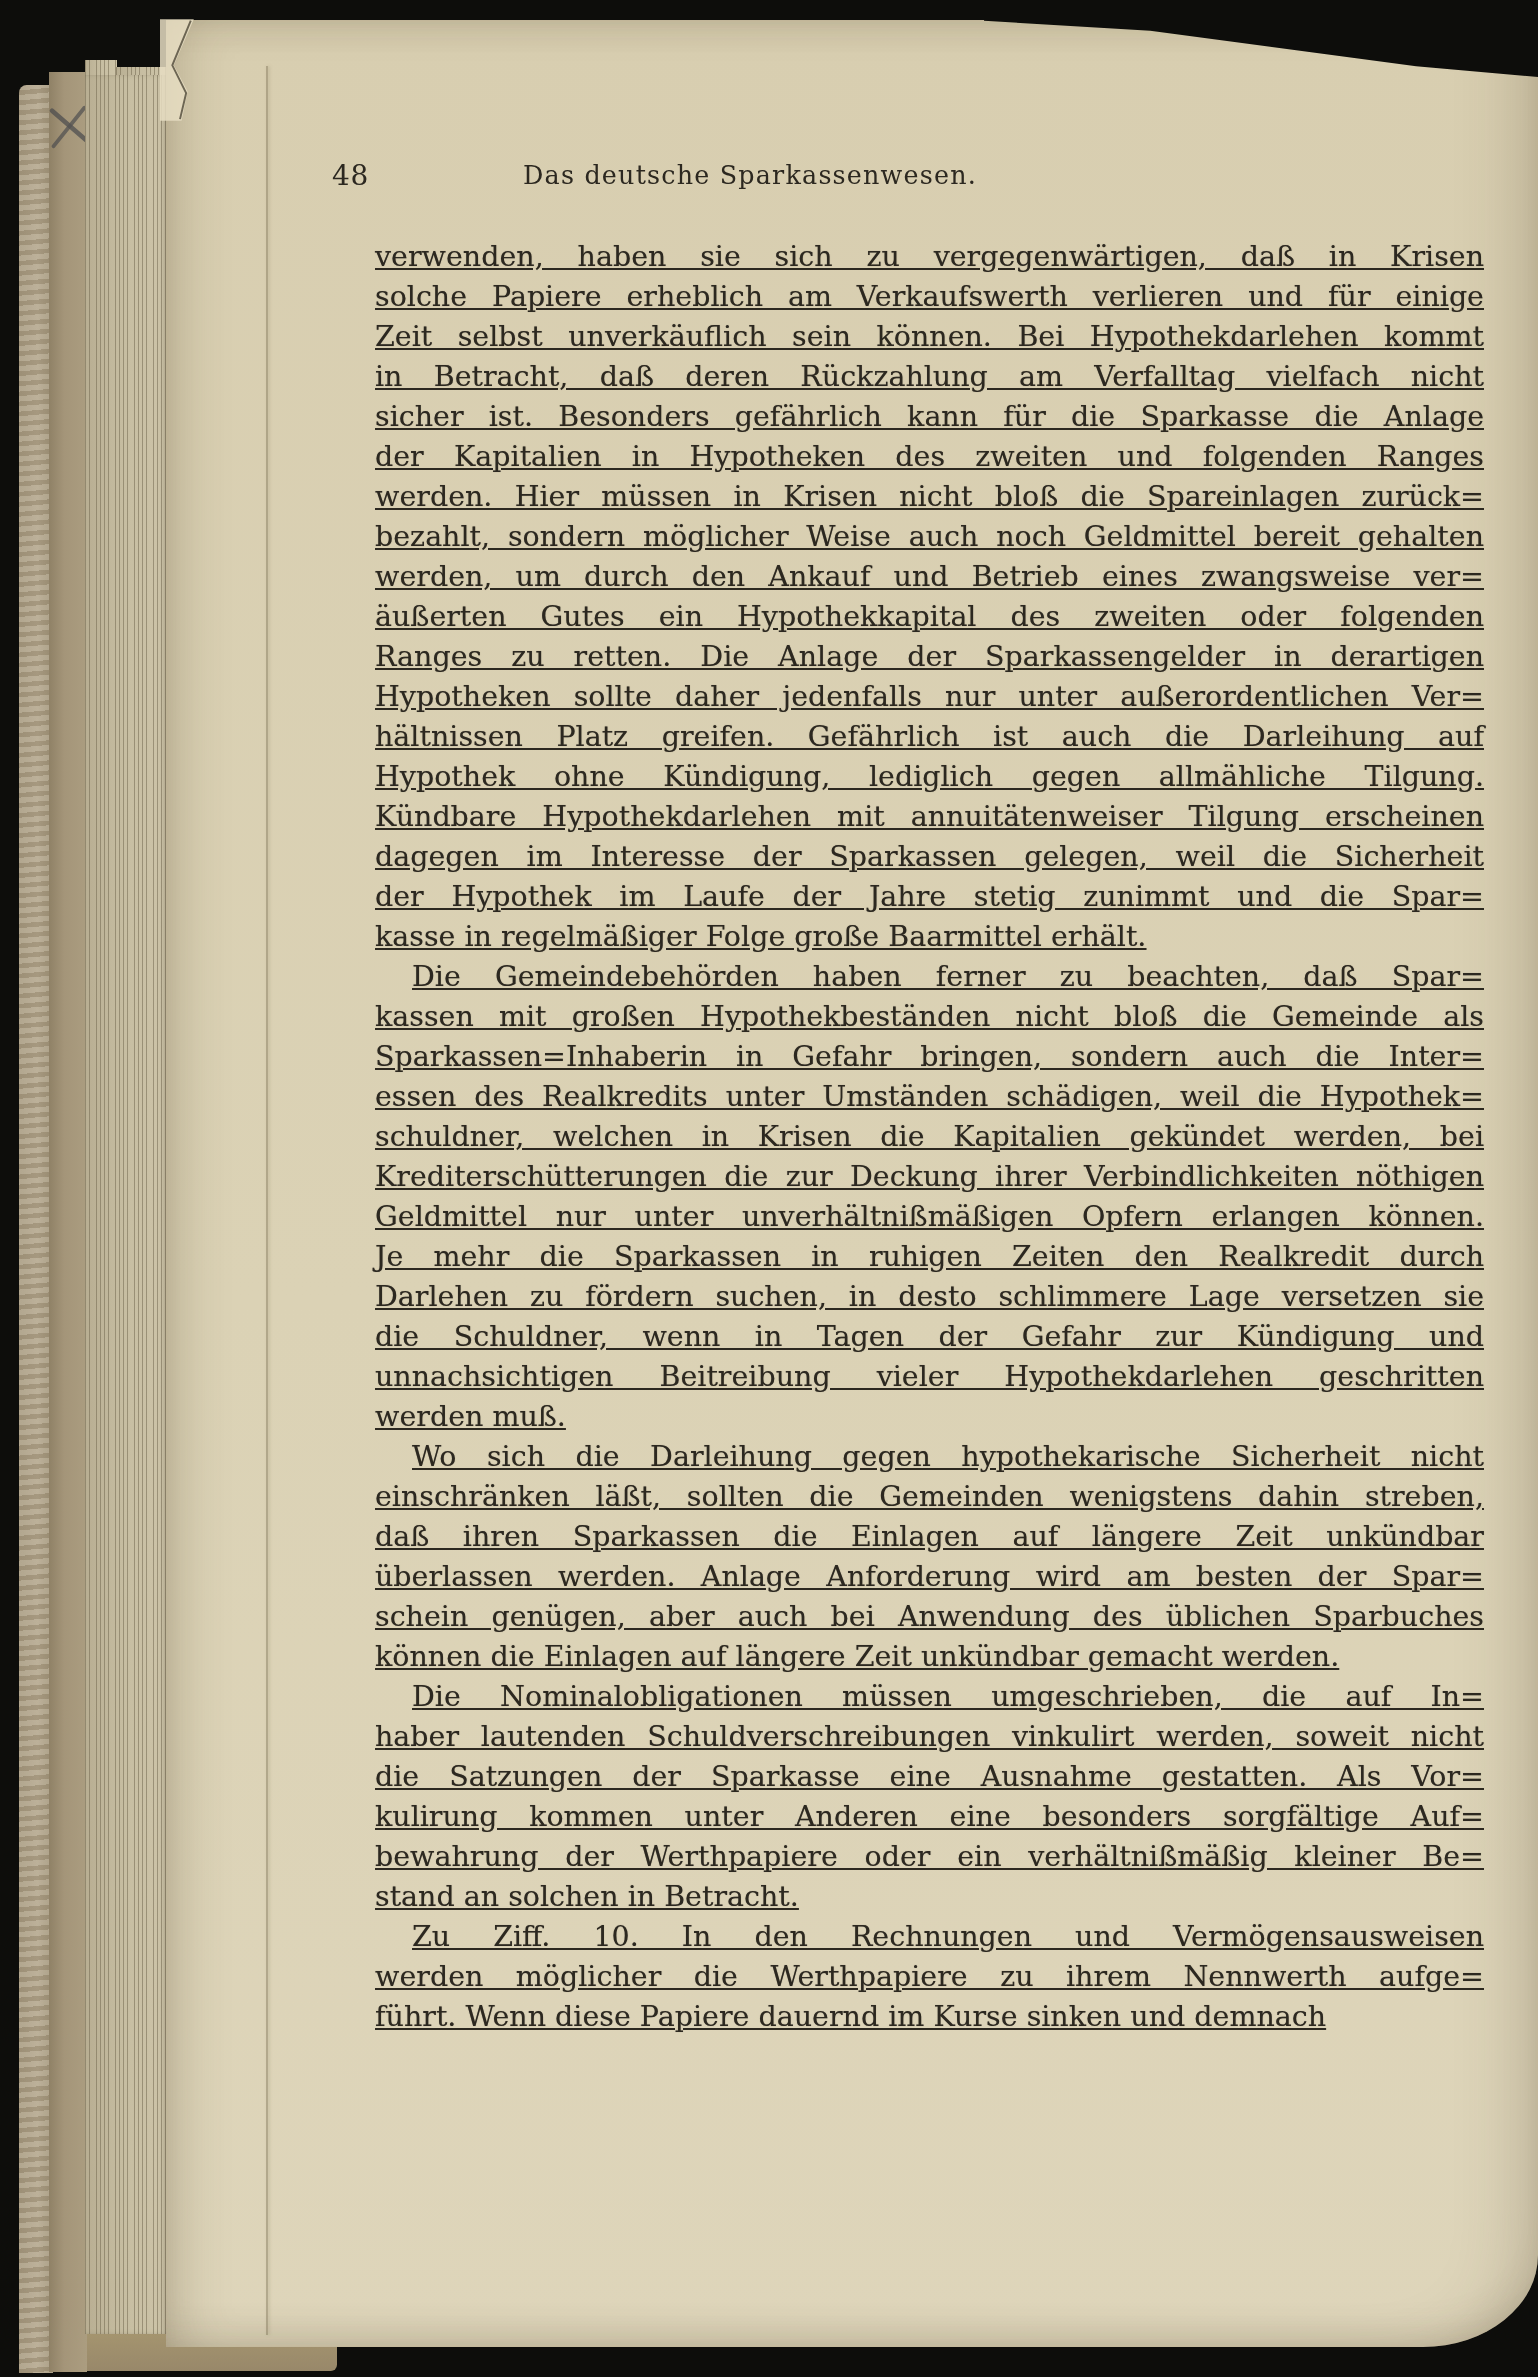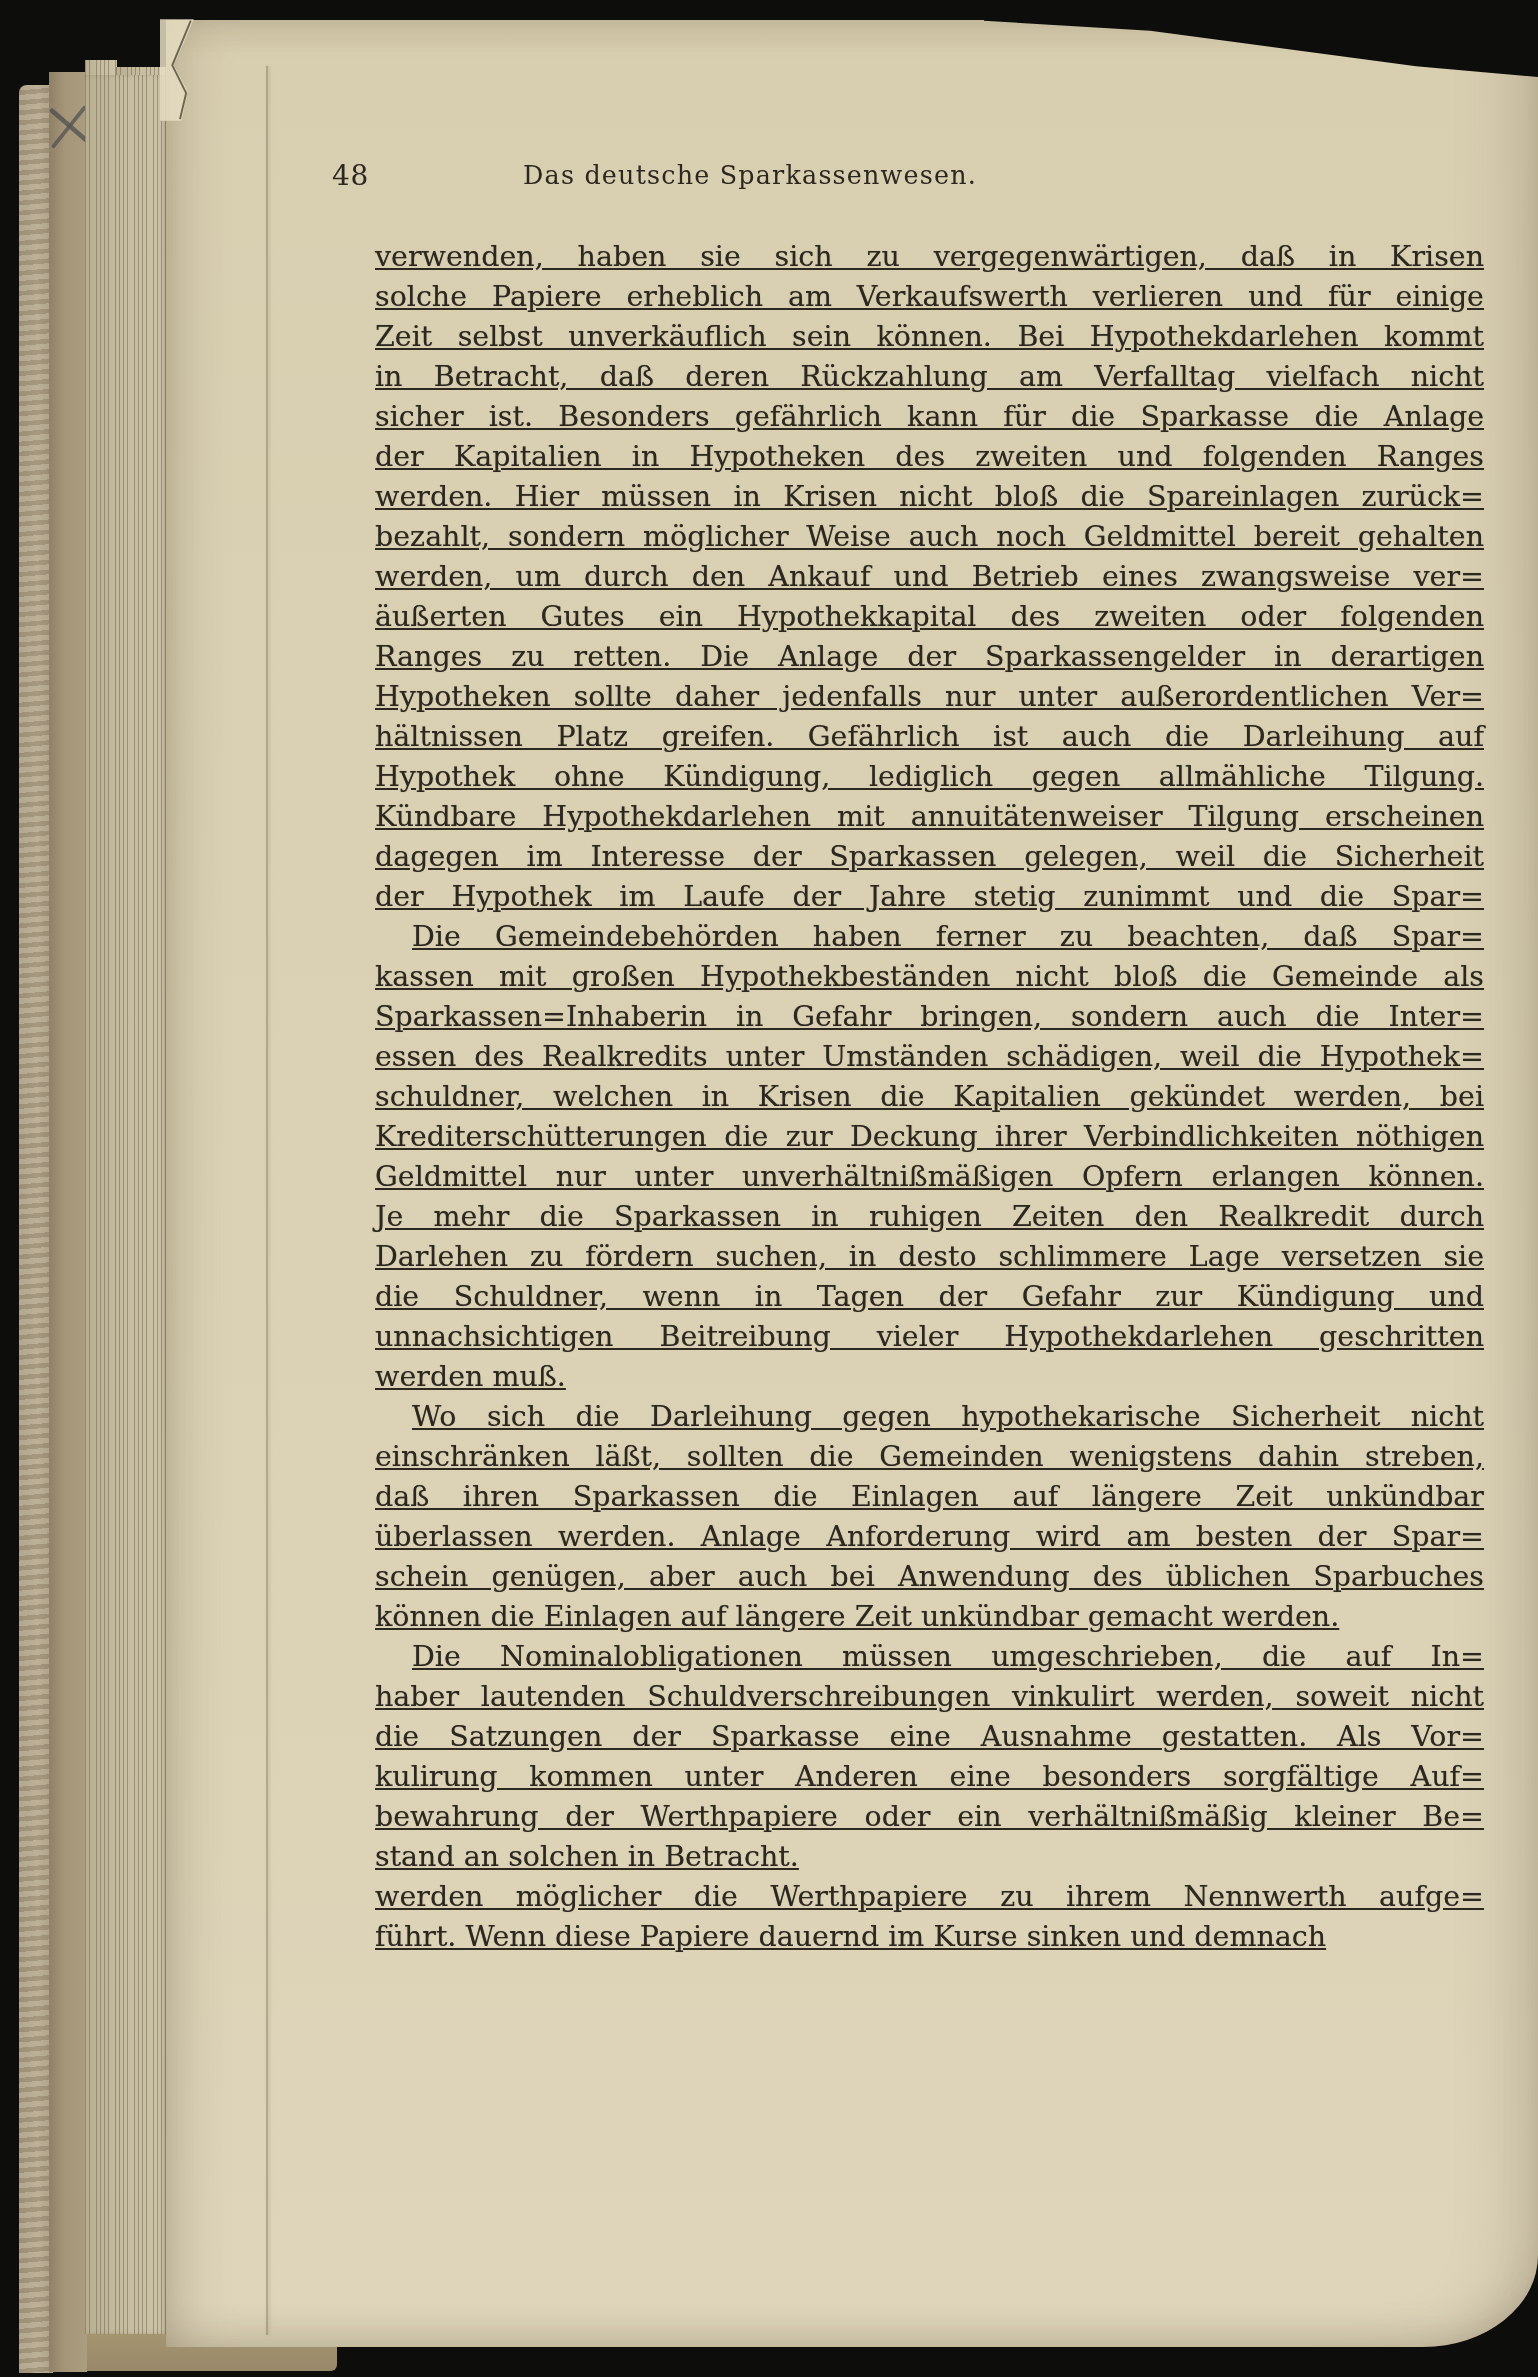--- a/index.html
+++ b/index.html
@@ -134,20 +134,21 @@
         <div class="line">bezahlt, sondern möglicher Weise auch noch Geldmittel bereit gehalten</div>
         <div class="line">werden, um durch den Ankauf und Betrieb eines zwangsweise ver=</div>
         <div class="line">äußerten Gutes ein Hypothekkapital des zweiten oder folgenden</div>
         <div class="line">Ranges zu retten. Die Anlage der Sparkassengelder in derartigen</div>
         <div class="line">Hypotheken sollte daher jedenfalls nur unter außerordentlichen Ver=</div>
         <div class="line">hältnissen Platz greifen. Gefährlich ist auch die Darleihung auf</div>
         <div class="line">Hypothek ohne Kündigung, lediglich gegen allmähliche Tilgung.</div>
         <div class="line">Kündbare Hypothekdarlehen mit annuitätenweiser Tilgung erscheinen</div>
         <div class="line">dagegen im Interesse der Sparkassen gelegen, weil die Sicherheit</div>
         <div class="line">der Hypothek im Laufe der Jahre stetig zunimmt und die Spar=</div>
+        <div class="line last">kasse in regelmäßiger Folge große Baarmittel erhält.</div>
         <div class="line indent">Die Gemeindebehörden haben ferner zu beachten, daß Spar=</div>
         <div class="line">kassen mit großen Hypothekbeständen nicht bloß die Gemeinde als</div>
         <div class="line">Sparkassen=Inhaberin in Gefahr bringen, sondern auch die Inter=</div>
         <div class="line">essen des Realkredits unter Umständen schädigen, weil die Hypothek=</div>
         <div class="line">schuldner, welchen in Krisen die Kapitalien gekündet werden, bei</div>
         <div class="line">Krediterschütterungen die zur Deckung ihrer Verbindlichkeiten nöthigen</div>
         <div class="line">Geldmittel nur unter unverhältnißmäßigen Opfern erlangen können.</div>
         <div class="line">Je mehr die Sparkassen in ruhigen Zeiten den Realkredit durch</div>
         <div class="line">Darlehen zu fördern suchen, in desto schlimmere Lage versetzen sie</div>
         <div class="line">die Schuldner, wenn in Tagen der Gefahr zur Kündigung und</div>
@@ -158,20 +159,21 @@
         <div class="line">daß ihren Sparkassen die Einlagen auf längere Zeit unkündbar</div>
         <div class="line">überlassen werden. Anlage Anforderung wird am besten der Spar=</div>
         <div class="line">schein genügen, aber auch bei Anwendung des üblichen Sparbuches</div>
         <div class="line last">können die Einlagen auf längere Zeit unkündbar gemacht werden.</div>
         <div class="line indent">Die Nominalobligationen müssen umgeschrieben, die auf In=</div>
         <div class="line">haber lautenden Schuldverschreibungen vinkulirt werden, soweit nicht</div>
         <div class="line">die Satzungen der Sparkasse eine Ausnahme gestatten. Als Vor=</div>
         <div class="line">kulirung kommen unter Anderen eine besonders sorgfältige Auf=</div>
         <div class="line">bewahrung der Werthpapiere oder ein verhältnißmäßig kleiner Be=</div>
         <div class="line last">stand an solchen in Betracht.</div>
+        <div class="line indent">Zu Ziff. 10. In den Rechnungen und Vermögensausweisen</div>
         <div class="line">werden möglicher die Werthpapiere zu ihrem Nennwerth aufge=</div>
         <div class="line last">führt. Wenn diese Papiere dauernd im Kurse sinken und demnach</div>
       </div>
   </div>
 
   <div class="top-black-wedge"></div>
 
 </div>
 
 

